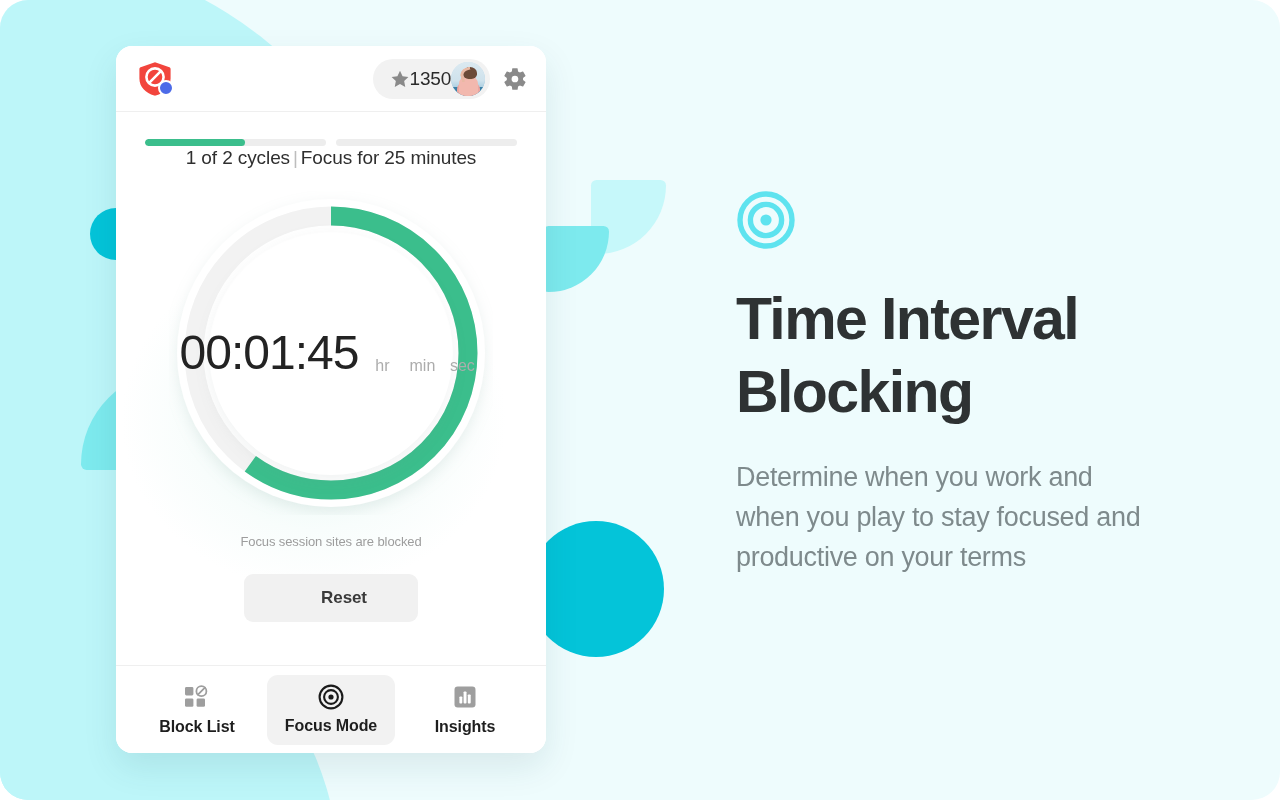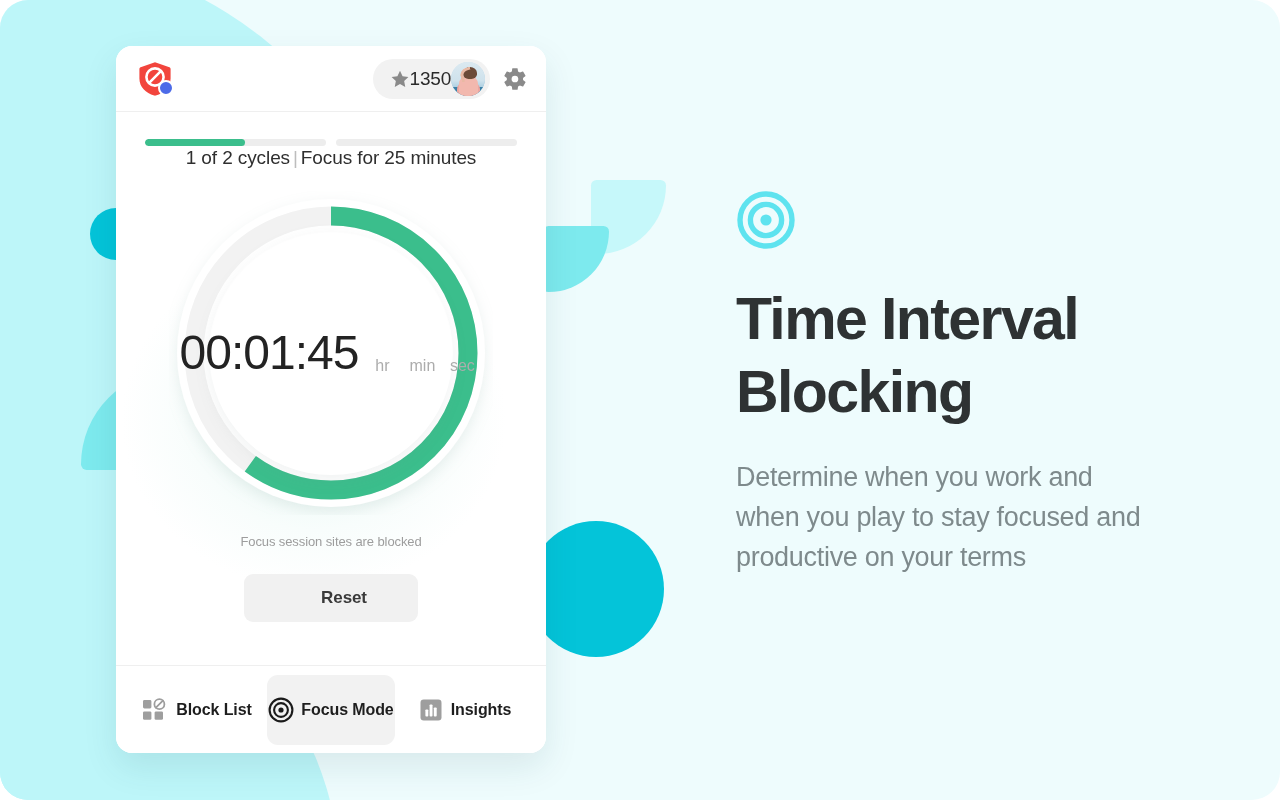--- a/index.html
+++ b/index.html
@@ -305,20 +305,21 @@
     border-top: 1px solid #EFEFEF;
     background: #fff;
     display: flex;
     align-items: center;
     justify-content: space-around;
     padding: 0 14px;
     box-sizing: border-box;
   }
   .nav-item {
     display: flex;
+    flex-direction: column;
     align-items: center;
     justify-content: center;
     gap: 8px;
     width: 128px;
     height: 70px;
     border-radius: 11px;
     cursor: pointer;
   }
   .nav-item.active { background: #F2F2F2; gap: 7px; }
   .nav-icon { height: 26px; display: flex; align-items: center; justify-content: center; }

